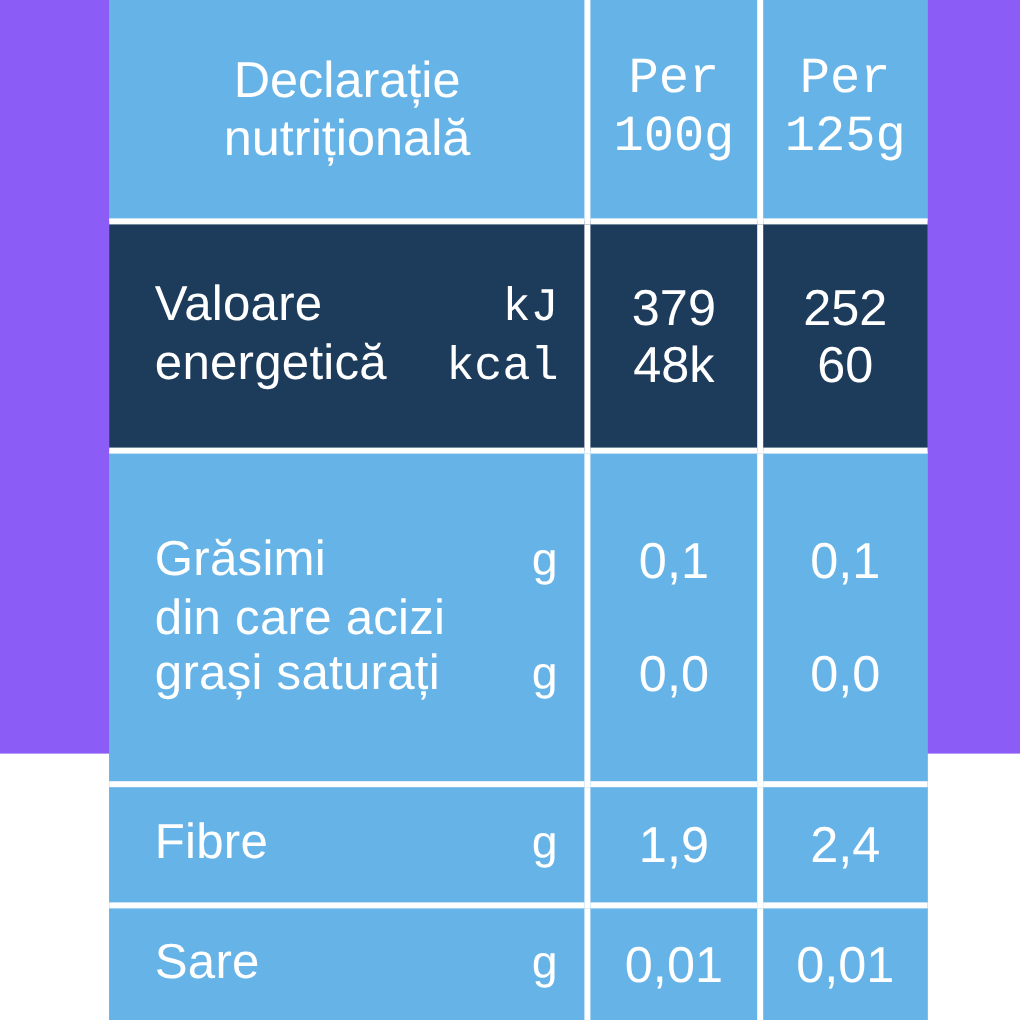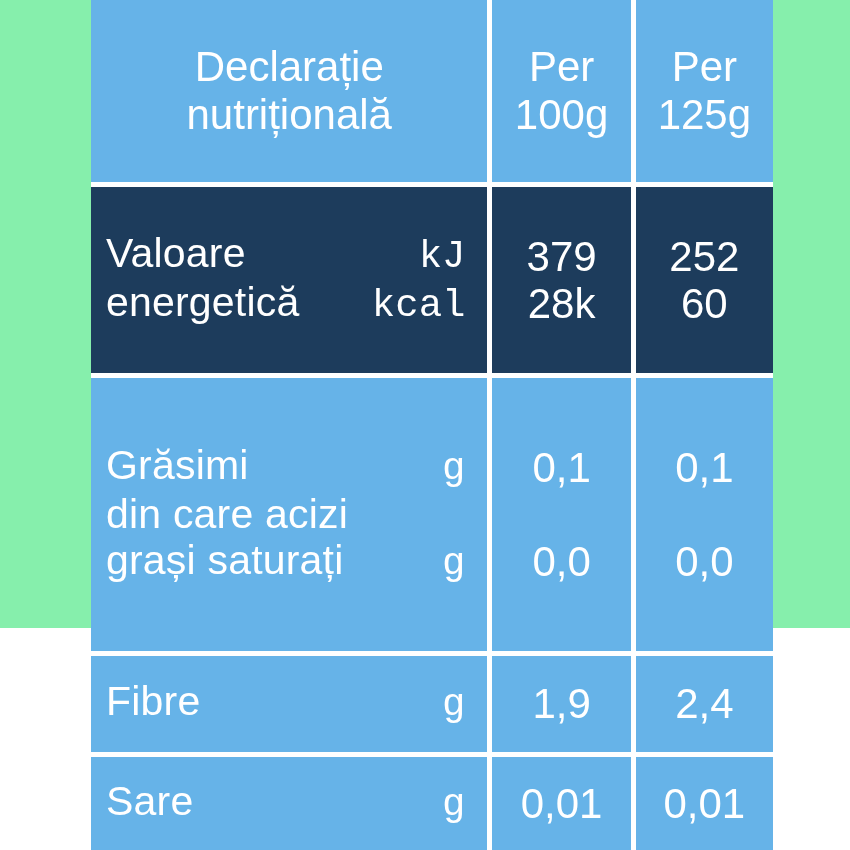--- a/index.html
+++ b/index.html
@@ -10,21 +10,21 @@
   body {
     width: 850px;
     height: 850px;
     font-family: "Liberation Sans", sans-serif;
     overflow: hidden;
   }
   #page {
     position: relative;
     width: 850px;
     height: 628px;
-    background: #86efac;
+    background: #8b5cf6;
   }
   .table-wrap {
     position: absolute;
     left: 91px;
     top: 0px;
     width: 682px;
     height: 850px;
     background: #66b3e8;
     box-sizing: border-box;
   }
@@ -91,27 +91,28 @@
     line-height: 1.14;
     padding: 0 10px;
     white-space: nowrap;
   }
   .hdr-val {
     display: block;
     text-align: center;
     font-size: 42px;
     line-height: 1.14;
     white-space: nowrap;
+    font-family: Liberation Mono, monospace;
   }
   .line {
     display: flex;
     align-items: baseline;
     justify-content: space-between;
   }
-  .line .lbl { padding-left: 15px; }
+  .line .lbl { padding-left: 38px; }
   .line .unit { float: none; padding-right: 22px; }
 
   .blank { visibility: hidden; }
 </style>
 </head>
 <body>
 
 <div id="page">
   <div class="table-wrap">
     <table class="nutri">
@@ -143,21 +144,21 @@
               <span class="lbl">Valoare</span>
               <span class="unit">kJ</span>
             </span>
             <span class="line">
               <span class="lbl">energetică</span>
               <span class="unit">kcal</span>
             </span>
           </td>
           <td class="v1">
             <span class="valline">379</span>
-            <span class="valline">28k</span>
+            <span class="valline">48k</span>
           </td>
           <td class="v2">
             <span class="valline">252</span>
             <span class="valline">60</span>
           </td>
         </tr>
 
         <tr class="band-light sep">
           <td>
             <span class="line">

